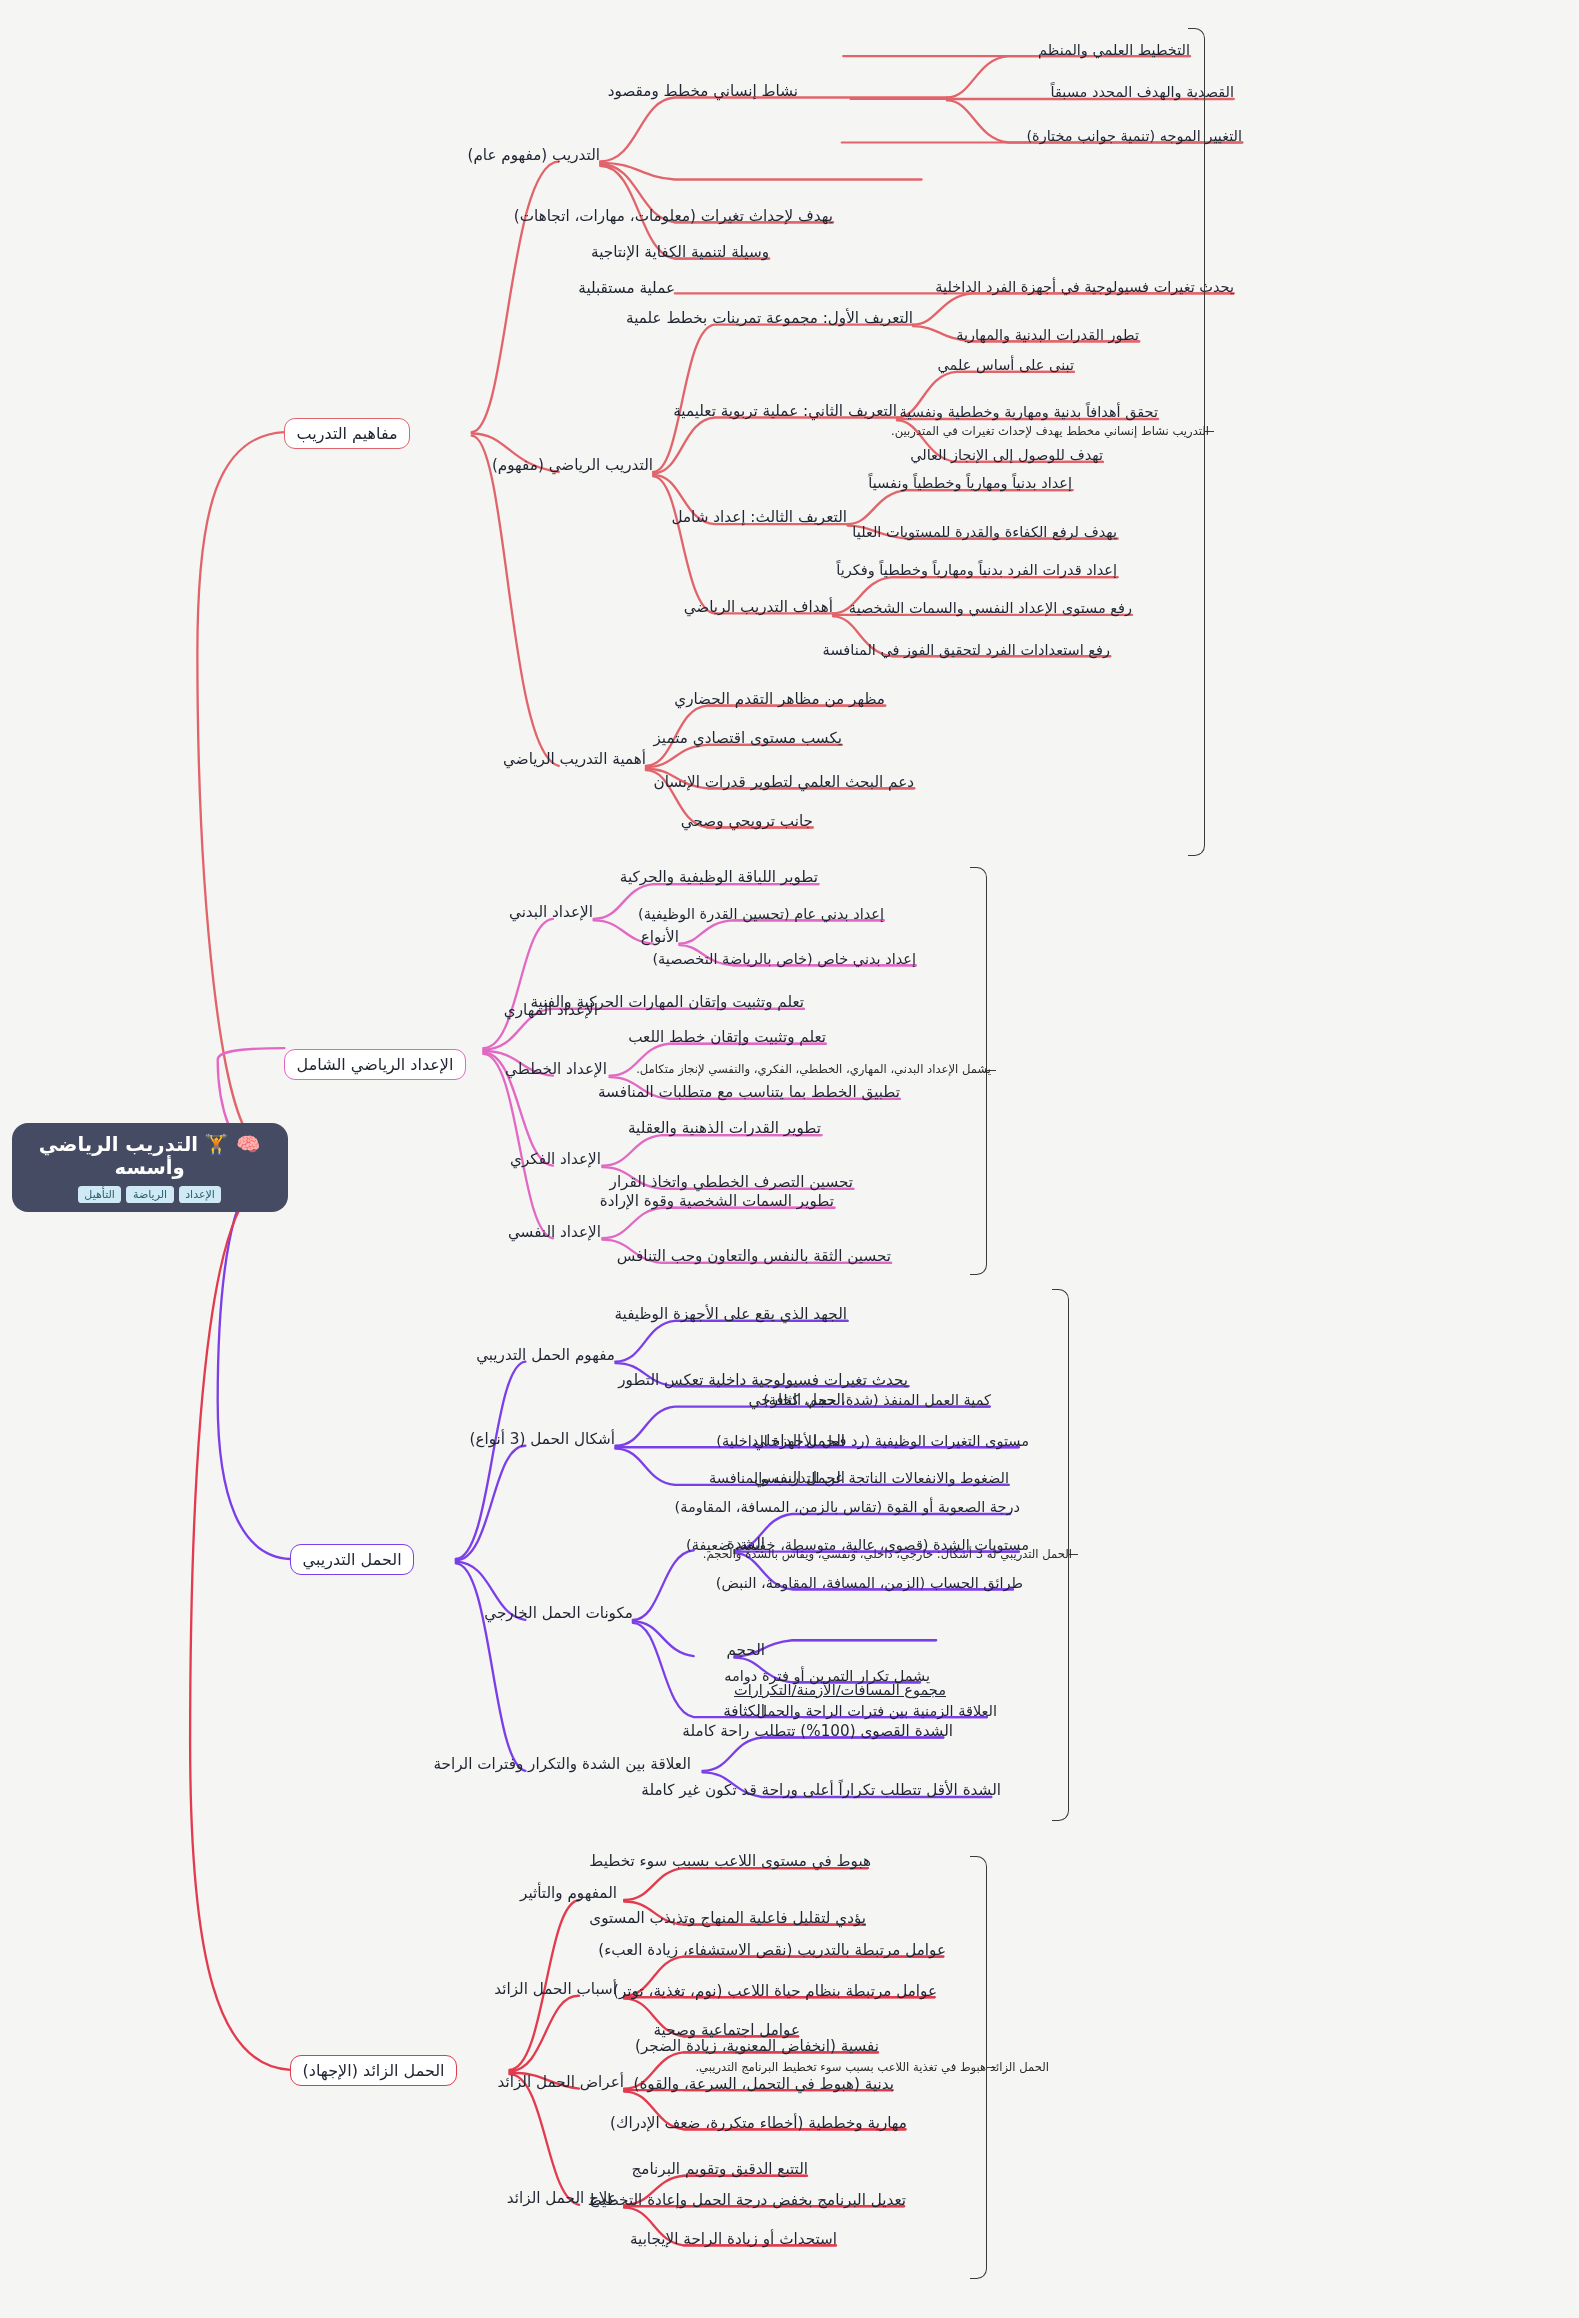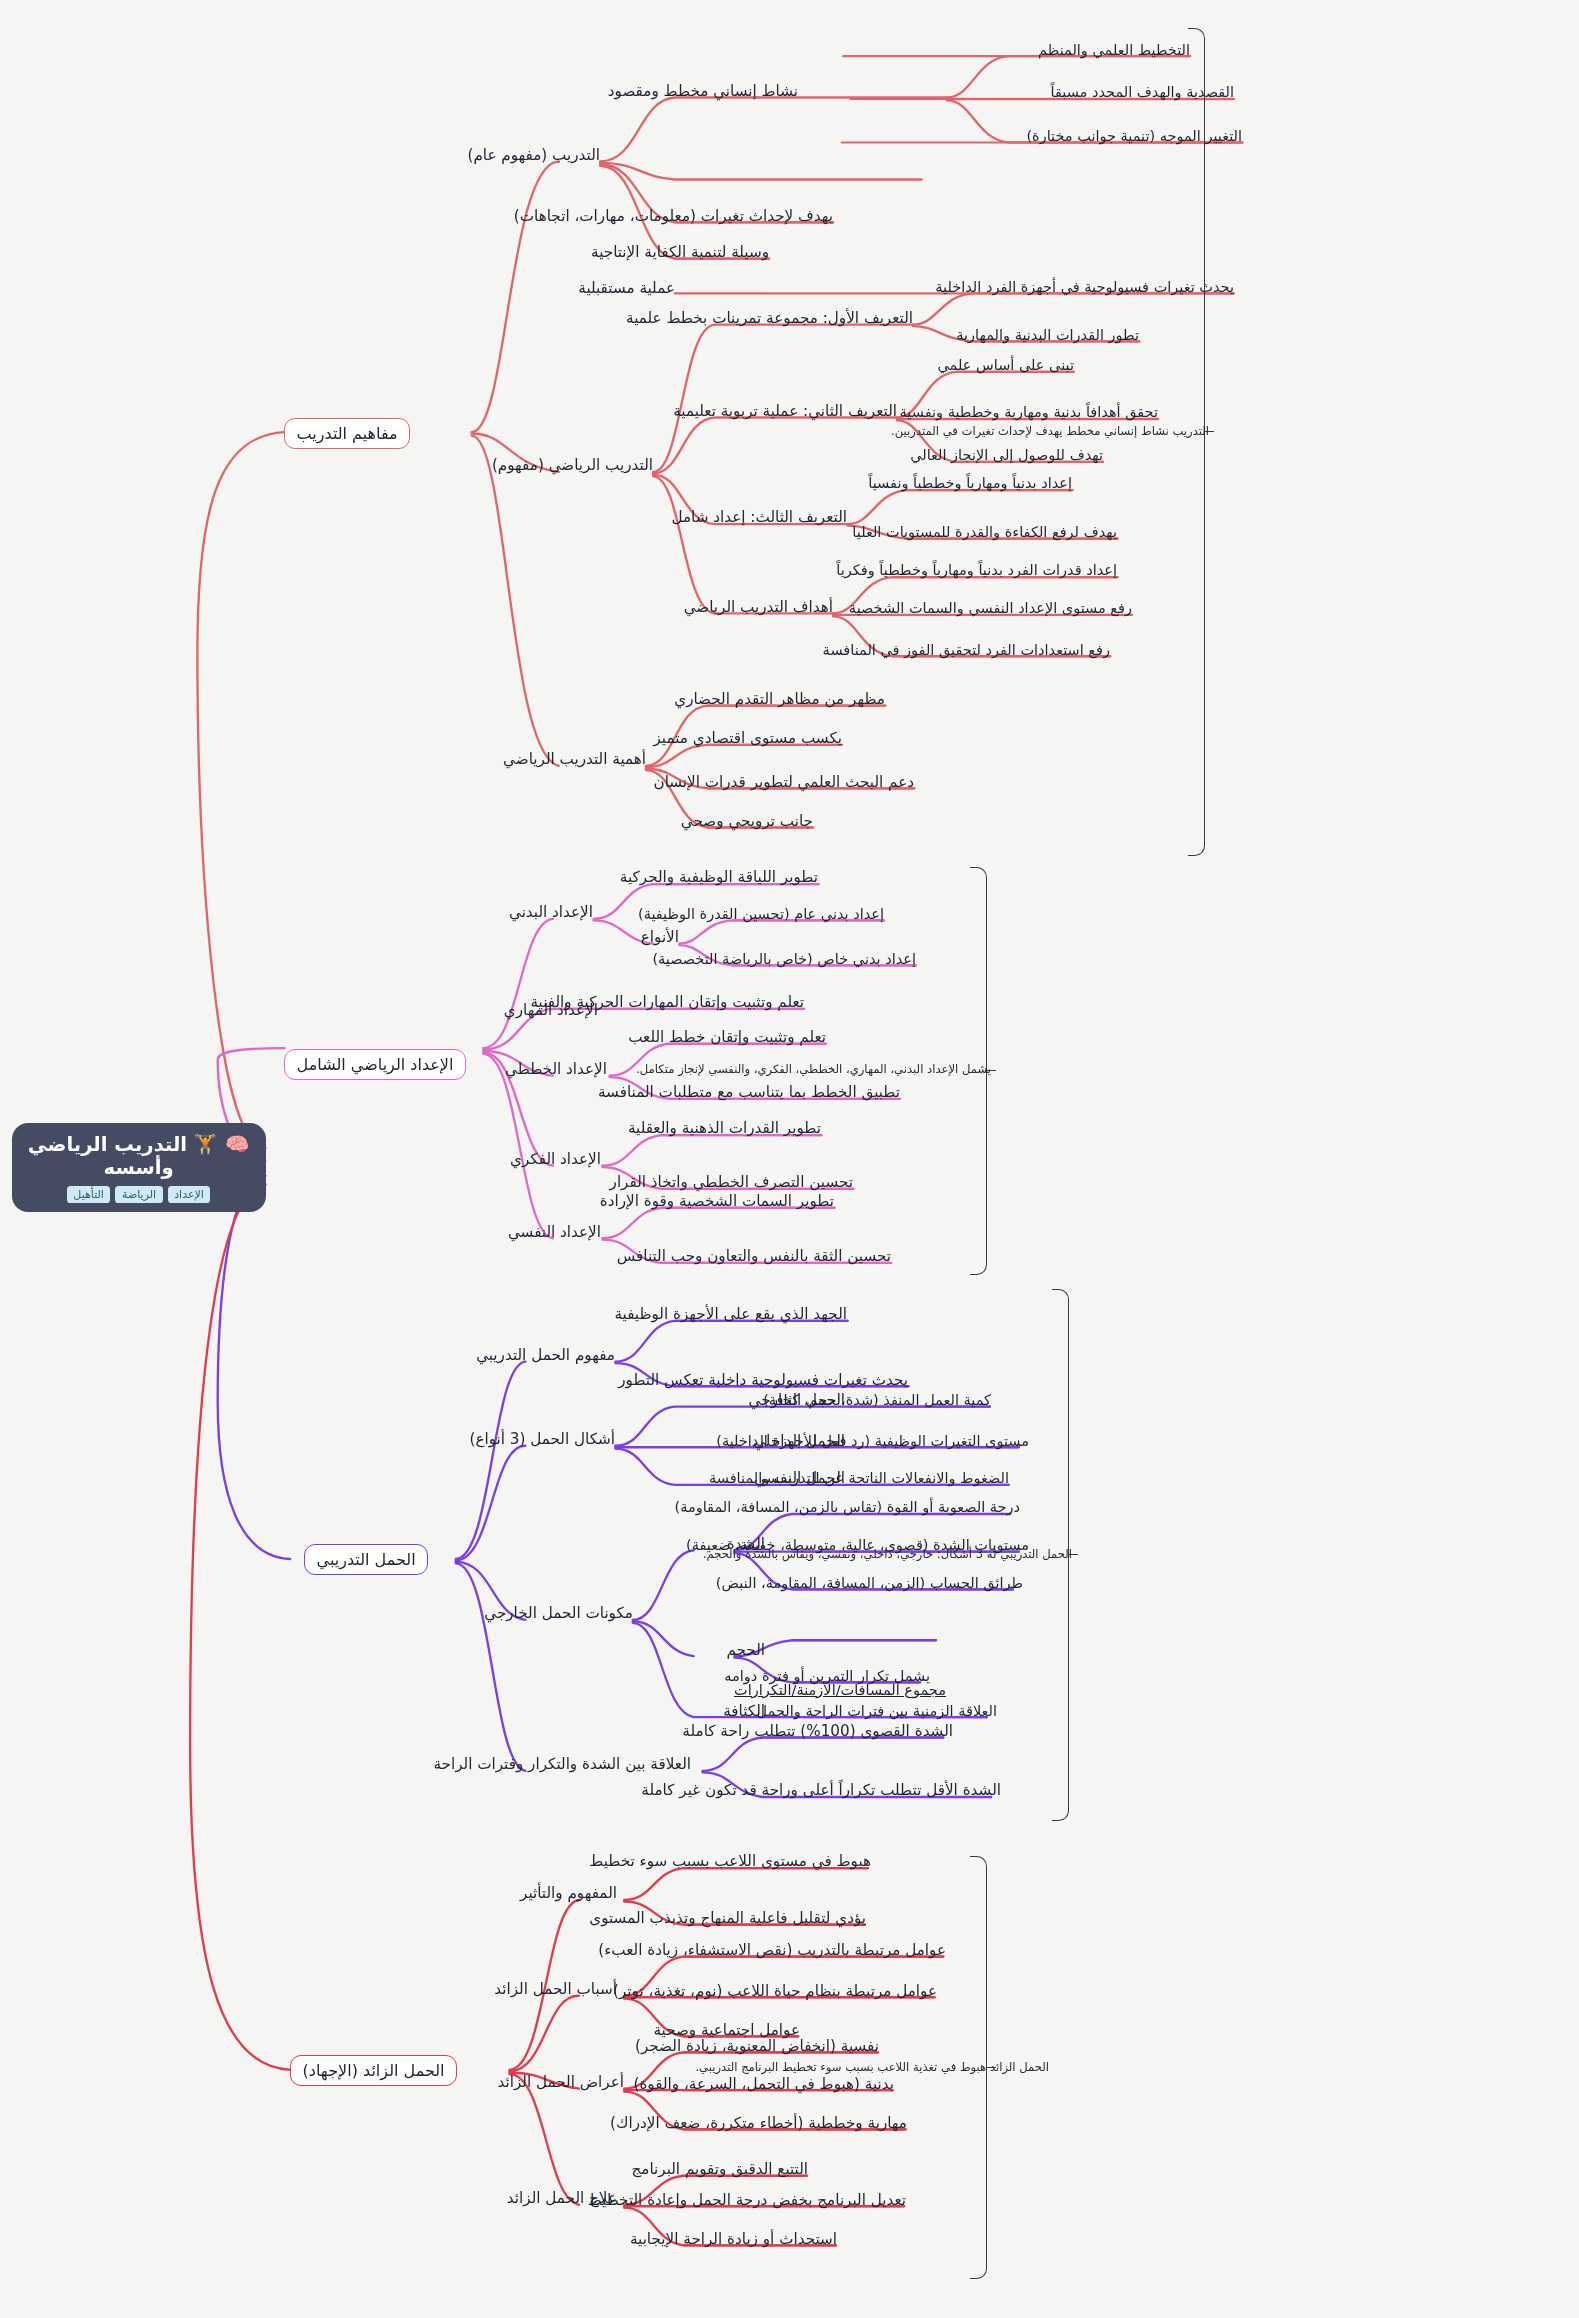--- a/index.html
+++ b/index.html
@@ -12,21 +12,21 @@
   #canvas{position:absolute;inset:0;}
   svg#links{position:absolute;left:0;top:0;width:1579px;height:2319px;pointer-events:none;}
 
   .node{position:absolute;white-space:nowrap;color:#1f2430;line-height:1.15;}
   .lvl2{font-size:15.2px;}
   .lvl3{font-size:15.2px;}
   .lvl4{font-size:14.5px;}
 
   
   #root{
-    position:absolute;left:11.6px;top:1123px;width:254px;
+    position:absolute;left:11.6px;top:1123px;width:276px;
     background:#454b63;border-radius:16px;padding:10.2px 13px 8.7px 13px;
     box-sizing:border-box;color:#fff;
   }
   #root .root-title{font-size:19.6px;font-weight:700;text-align:center;letter-spacing:0.1px;}
   #root .tags{display:flex;gap:5.1px;justify-content:center;margin-top:6.5px;}
   #root .tag{
     background:#cfeaf4;color:#2c5f72;border-radius:3.6px;
     font-size:11px;padding:2.2px 6.5px;
   }
 
@@ -241,21 +241,21 @@
     <div class="root-title">🧠 🏋️ التدريب الرياضي وأسسه</div>
     <div class="tags">
       <span class="tag">الإعداد</span>
       <span class="tag">الرياضة</span>
       <span class="tag">التأهيل</span>
     </div>
   </div>
 
   <div class="pill c1" style="left:284px;top:418px;">مفاهيم التدريب</div>
   <div class="pill c2" style="left:284px;top:1033px;margin-top:16px;">الإعداد الرياضي الشامل</div>
-  <div class="pill c3" style="left:290px;top:1544px;margin-left:14px;">الحمل التدريبي</div>
+  <div class="pill c3" style="left:290px;top:1544px;">الحمل التدريبي</div>
   <div class="pill c4" style="left:290px;top:2055px;">الحمل الزائد (الإجهاد)</div>
 
   <div class="node lvl2" style="right:979px;top:147px;text-align:right;">التدريب (مفهوم عام)</div>
   <div class="node lvl3" style="right:781px;top:83px;">نشاط إنساني مخطط ومقصود</div>
   <div class="node lvl4" style="right:389px;top:42px;">التخطيط العلمي والمنظم</div>
   <div class="node lvl4" style="right:345px;top:84px;">القصدية والهدف المحدد مسبقاً</div>
   <div class="node lvl4" style="right:337px;top:128px;">التغيير الموجه (تنمية جوانب مختارة)</div>
   <div class="node lvl3" style="right:746px;top:208px;">يهدف لإحداث تغيرات (معلومات، مهارات، اتجاهات)</div>
   <div class="node lvl3" style="right:810px;top:244px;">وسيلة لتنمية الكفاية الإنتاجية</div>
   <div class="node lvl3" style="right:904px;top:280px;">عملية مستقبلية</div>

